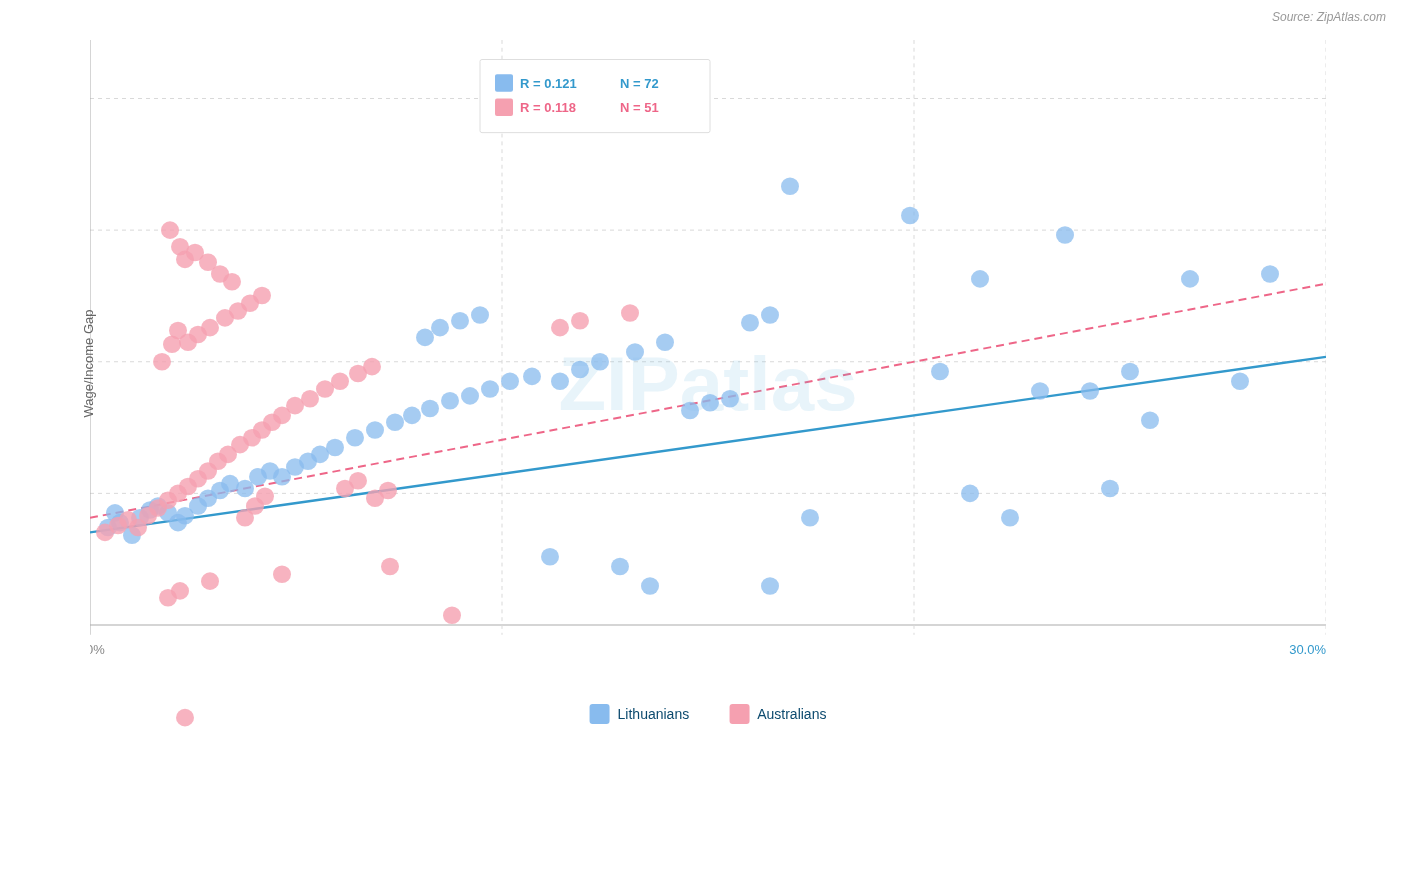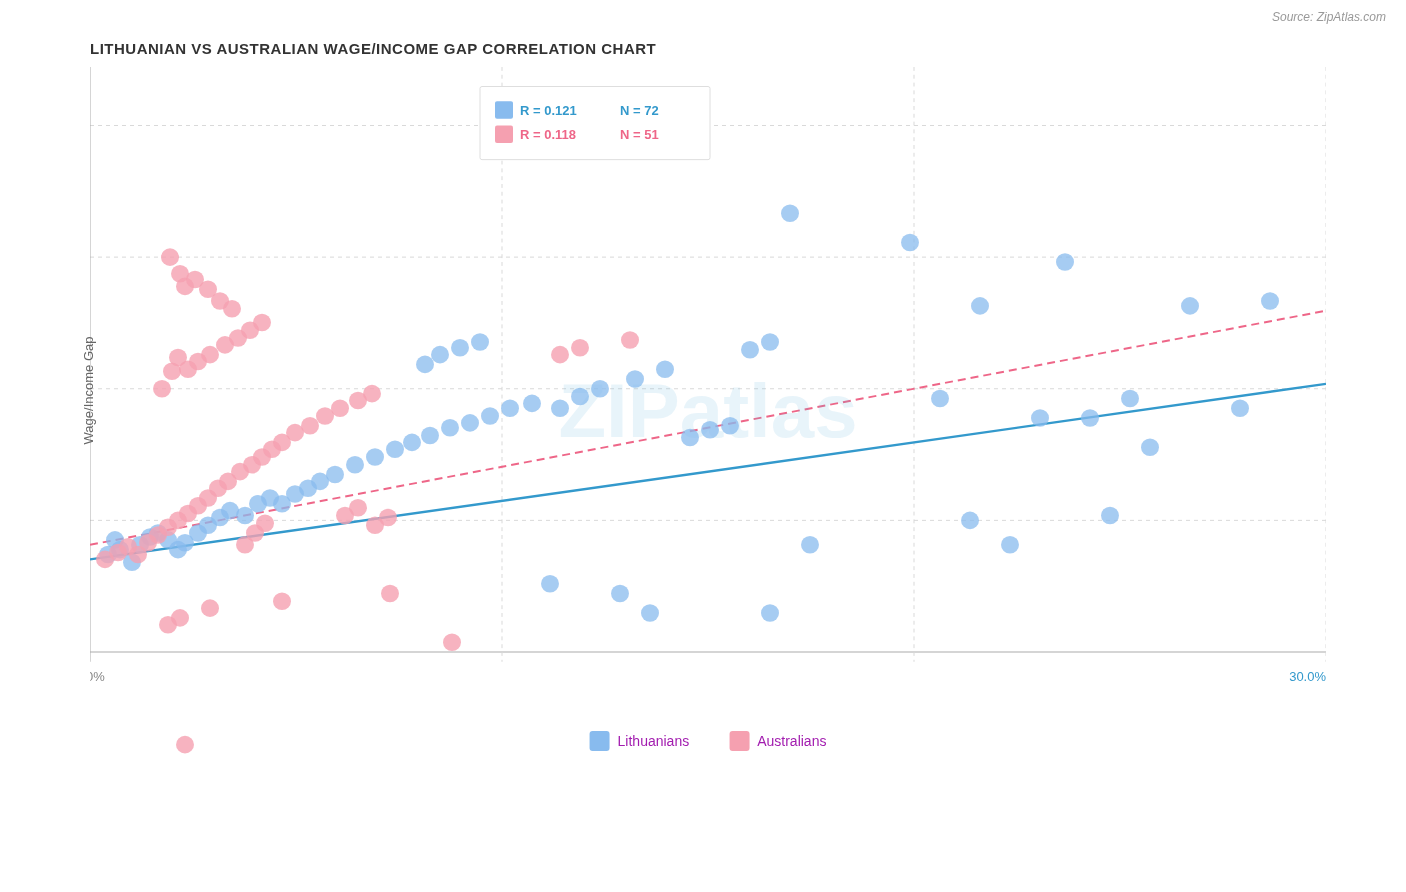--- a/index.html
+++ b/index.html
@@ -50,33 +50,32 @@
       transform: translateX(-50%);
       display: flex;
       gap: 40px;
       align-items: center;
     }
     .legend-item {
       display: flex;
       align-items: center;
       gap: 8px;
       font-size: 14px;
-      color: #a21caf;
+      color: #0c4a6e;
     }
     .legend-box {
       width: 20px;
       height: 20px;
       border-radius: 3px;
     }
   </style>
 </head>
 <body>
 
 <div class="chart-container">
-  <div class="chart-title">LITHUANIAN VS AUSTRALIAN WAGE/INCOME GAP CORRELATION CHART</div>
   <div class="source-label">Source: ZipAtlas.com</div>
 
   <div class="chart-area">
     
     <div style="position:absolute;left:-55px;top:45%;transform:rotate(-90deg);font-size:13px;color:#666;white-space:nowrap;">Wage/Income Gap</div>
 
     <svg class="main-chart" viewBox="0 0 1236 720" preserveAspectRatio="none">
 
       <line x1="0" y1="60" x2="1236" y2="60" stroke="#d8d8d8" stroke-width="1" stroke-dasharray="4,4"></line>
       <line x1="0" y1="195" x2="1236" y2="195" stroke="#d8d8d8" stroke-width="1" stroke-dasharray="4,4"></line>

